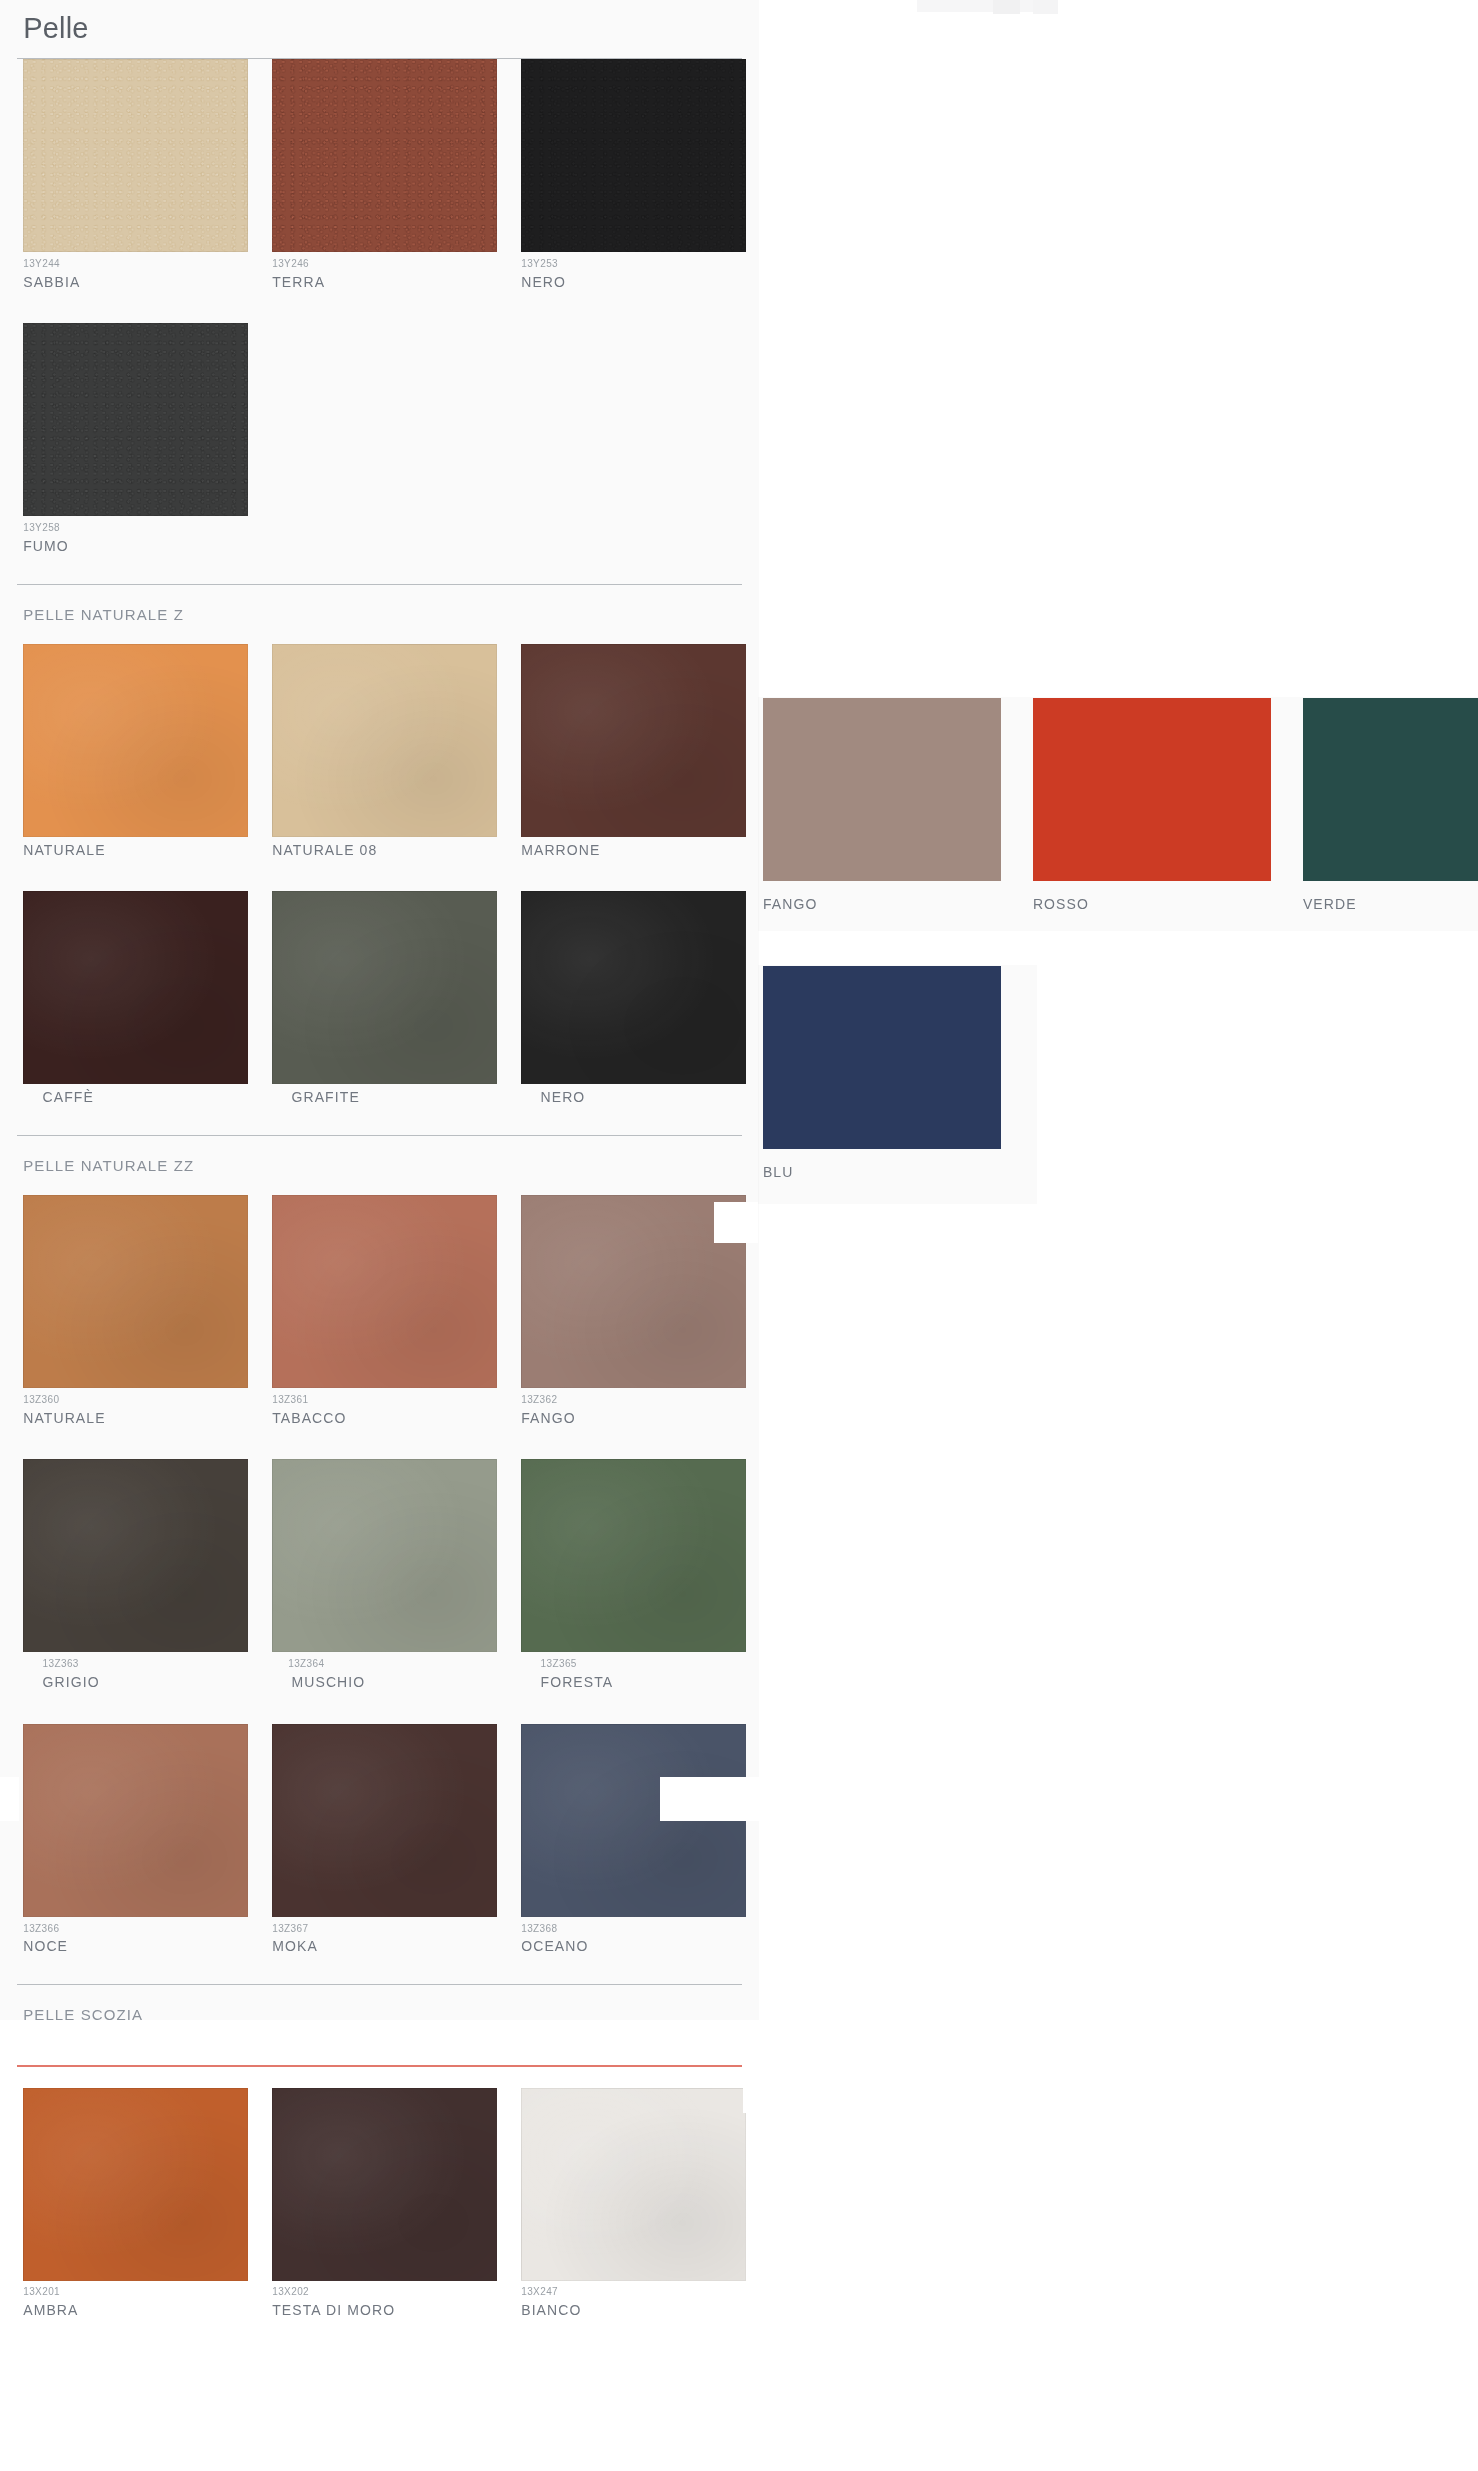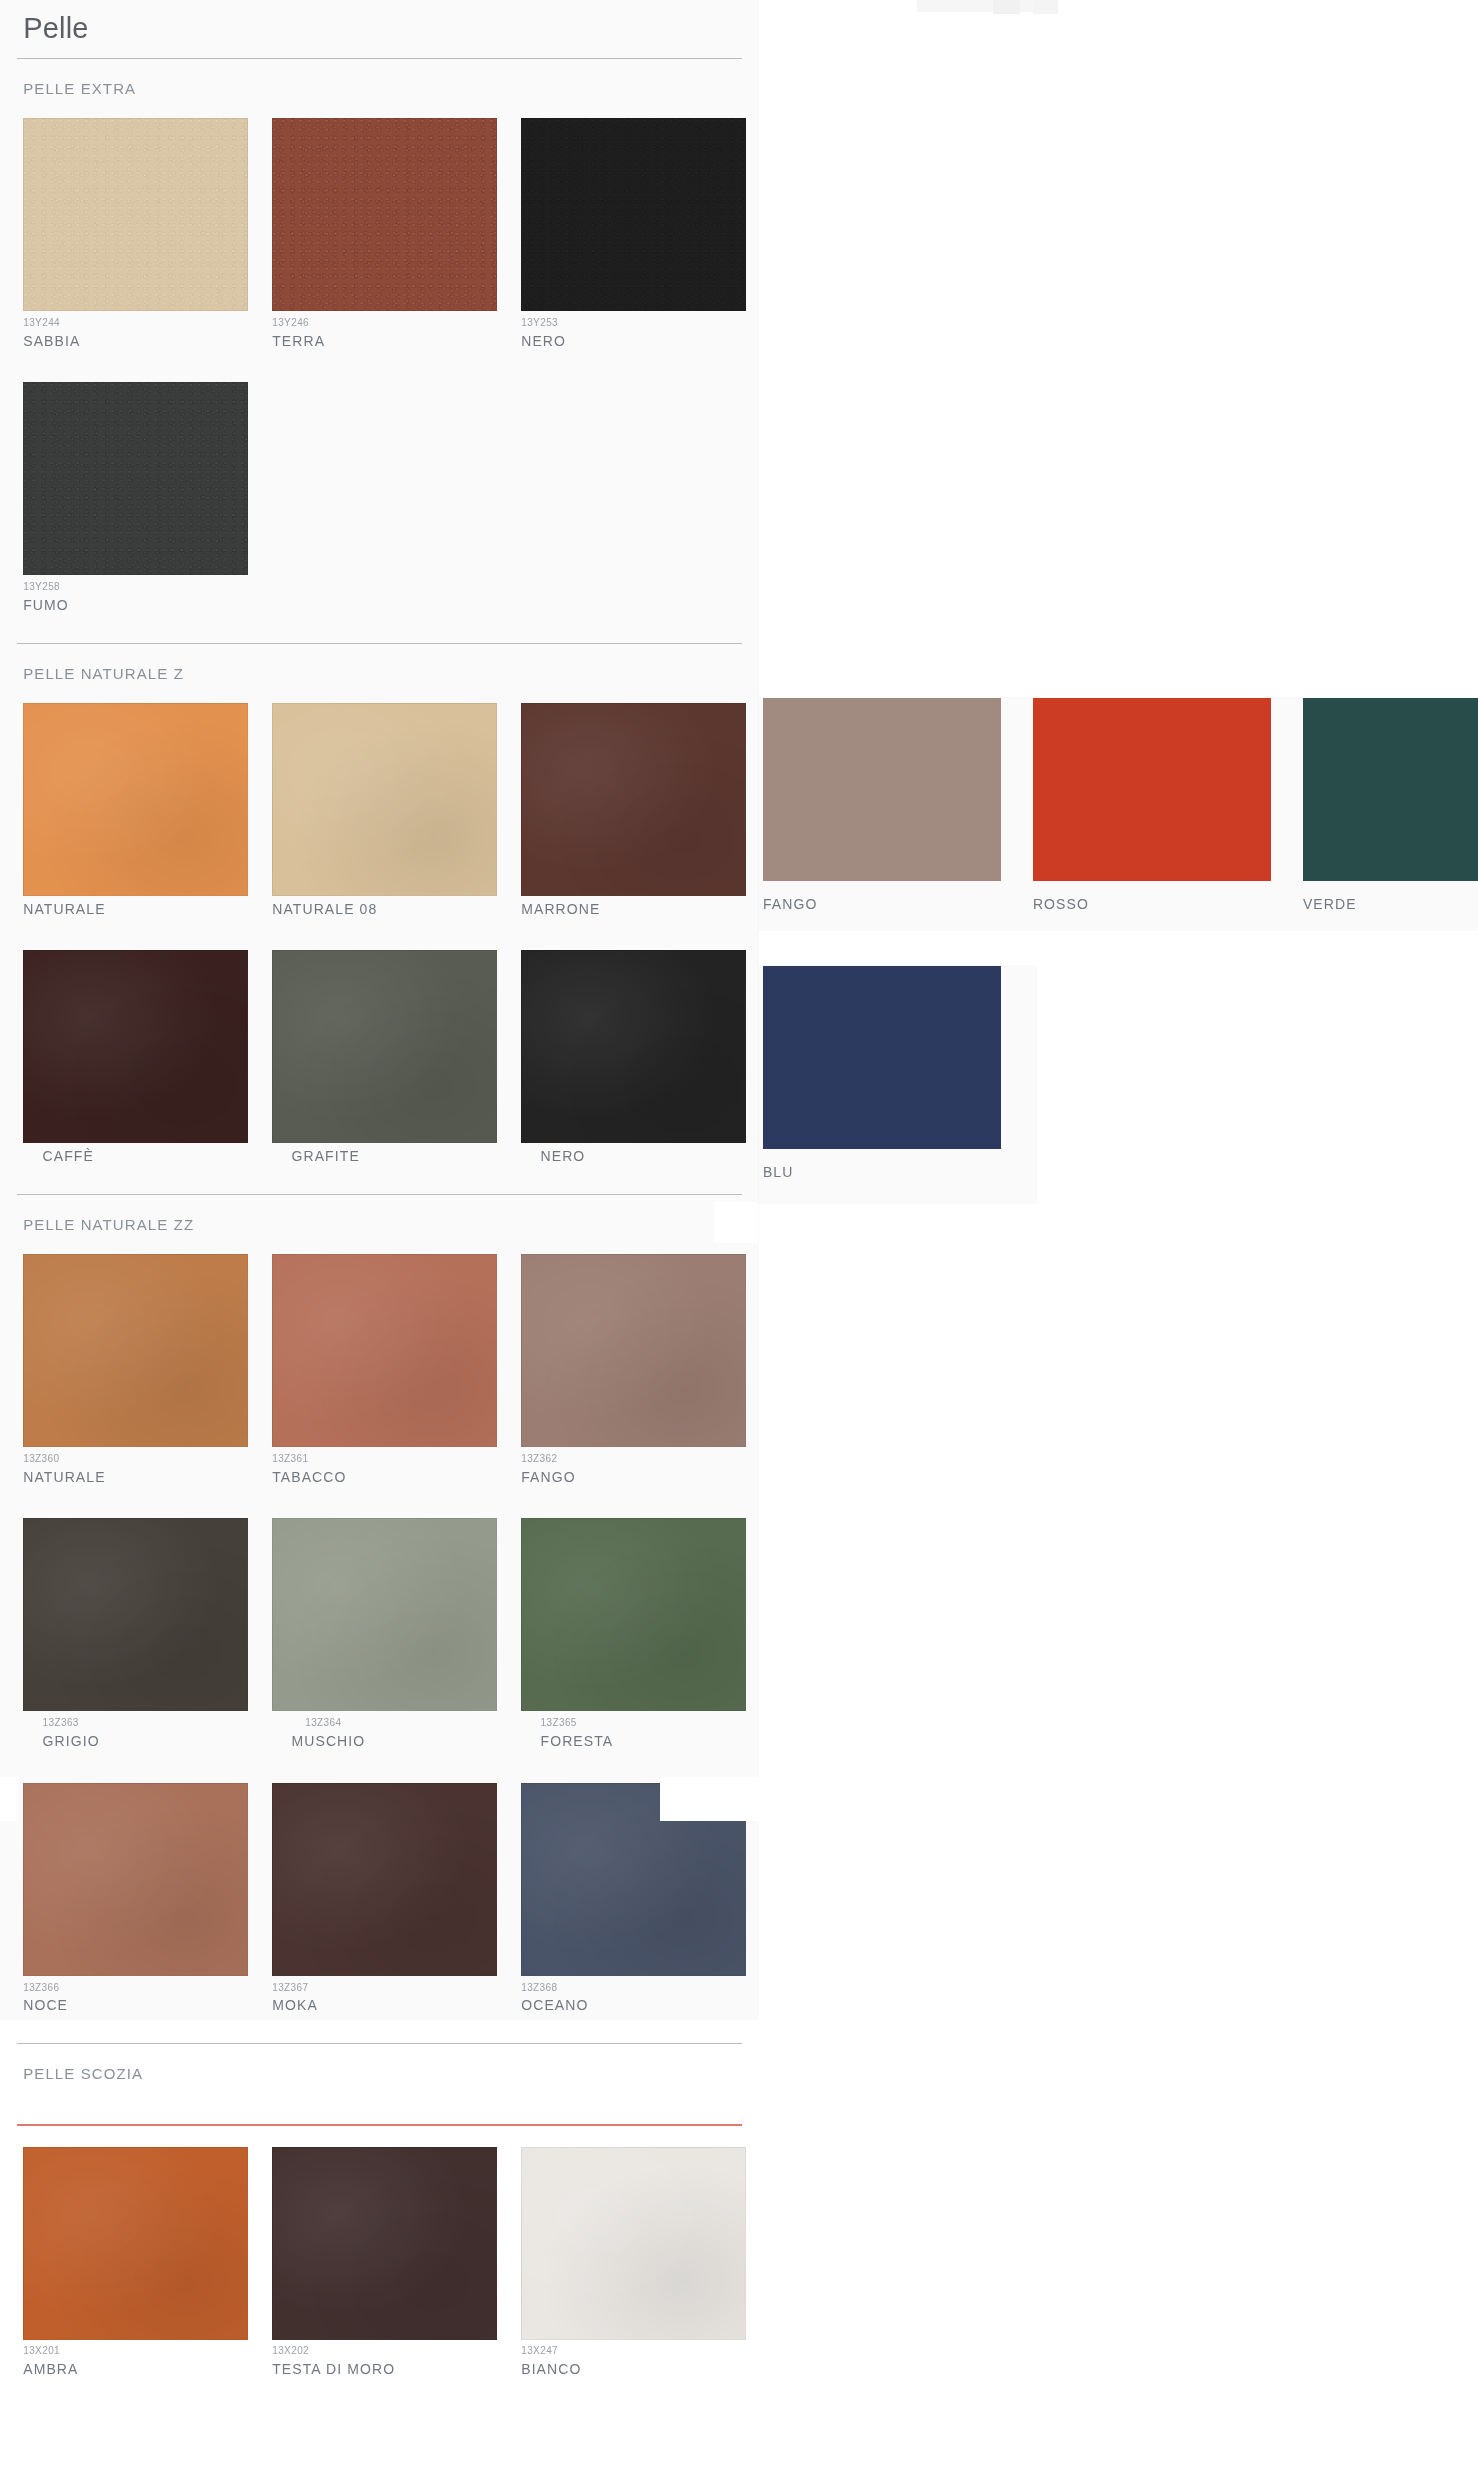--- a/index.html
+++ b/index.html
@@ -90,21 +90,20 @@
 </style>
 </head>
 <body>
 
 <div id="doc-layer">
   <div class="page-inner">
 
     <h1 class="page-title">Pelle</h1>
     <div class="title-rule"></div>
 
-    <div class="section-head">PELLE EXTRA</div>
 
     <div class="row">
       <div class="cell">
         <div class="chip grain" style="background-color: rgb(217, 199, 167);"></div>
         <div class="code">13Y244</div>
         <div class="cname">SABBIA</div>
       </div>
       <div class="cell">
         <div class="chip grain" style="background-color: rgb(141, 74, 57);"></div>
         <div class="code">13Y246</div>
@@ -188,21 +187,21 @@
     <div class="gap-md"></div>
 
     <div class="row">
       <div class="cell">
         <div class="chip soft" style="background-color: rgb(70, 64, 58);"></div>
         <div class="code" style="margin-left:19.3px">13Z363</div>
         <div class="cname" style="margin-left:19.3px">GRIGIO</div>
       </div>
       <div class="cell">
         <div class="chip soft" style="background-color: rgb(149, 155, 140);"></div>
-        <div class="code" style="margin-left:33px">13Z364</div>
+        <div class="code" style="margin-left:16px">13Z364</div>
         <div class="cname" style="margin-left:19.3px">MUSCHIO</div>
       </div>
       <div class="cell">
         <div class="chip soft" style="background-color: rgb(86, 107, 80);"></div>
         <div class="code" style="margin-left:19.3px">13Z365</div>
         <div class="cname" style="margin-left:19.3px">FORESTA</div>
       </div>
     </div>
 
     <div class="gap-md"></div>

